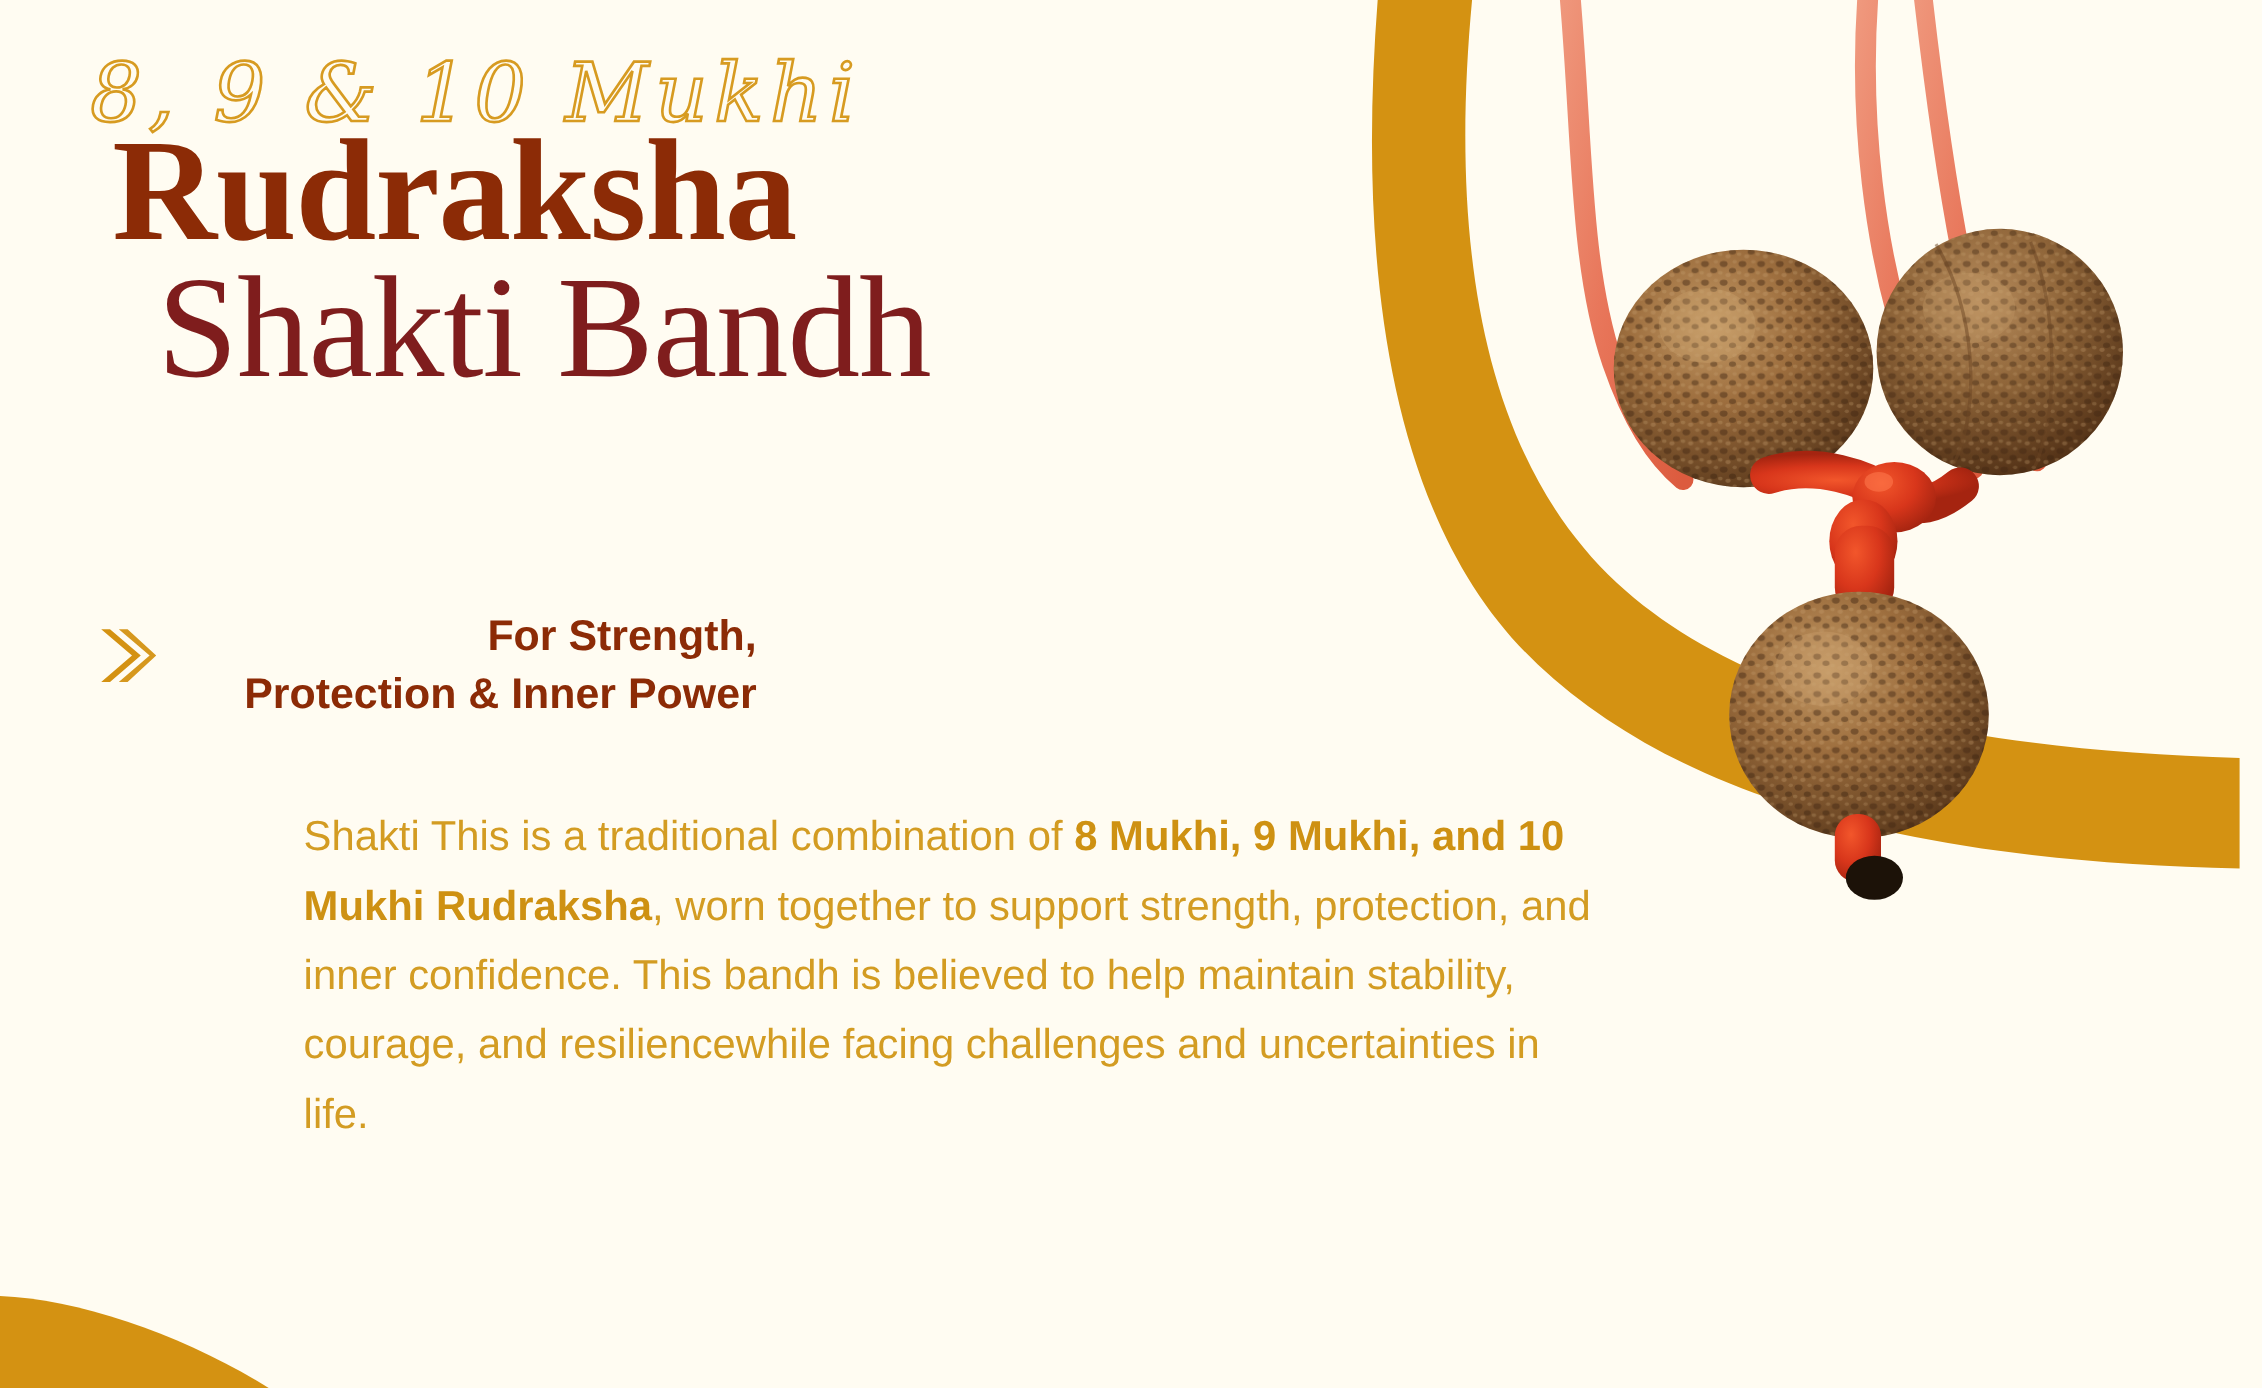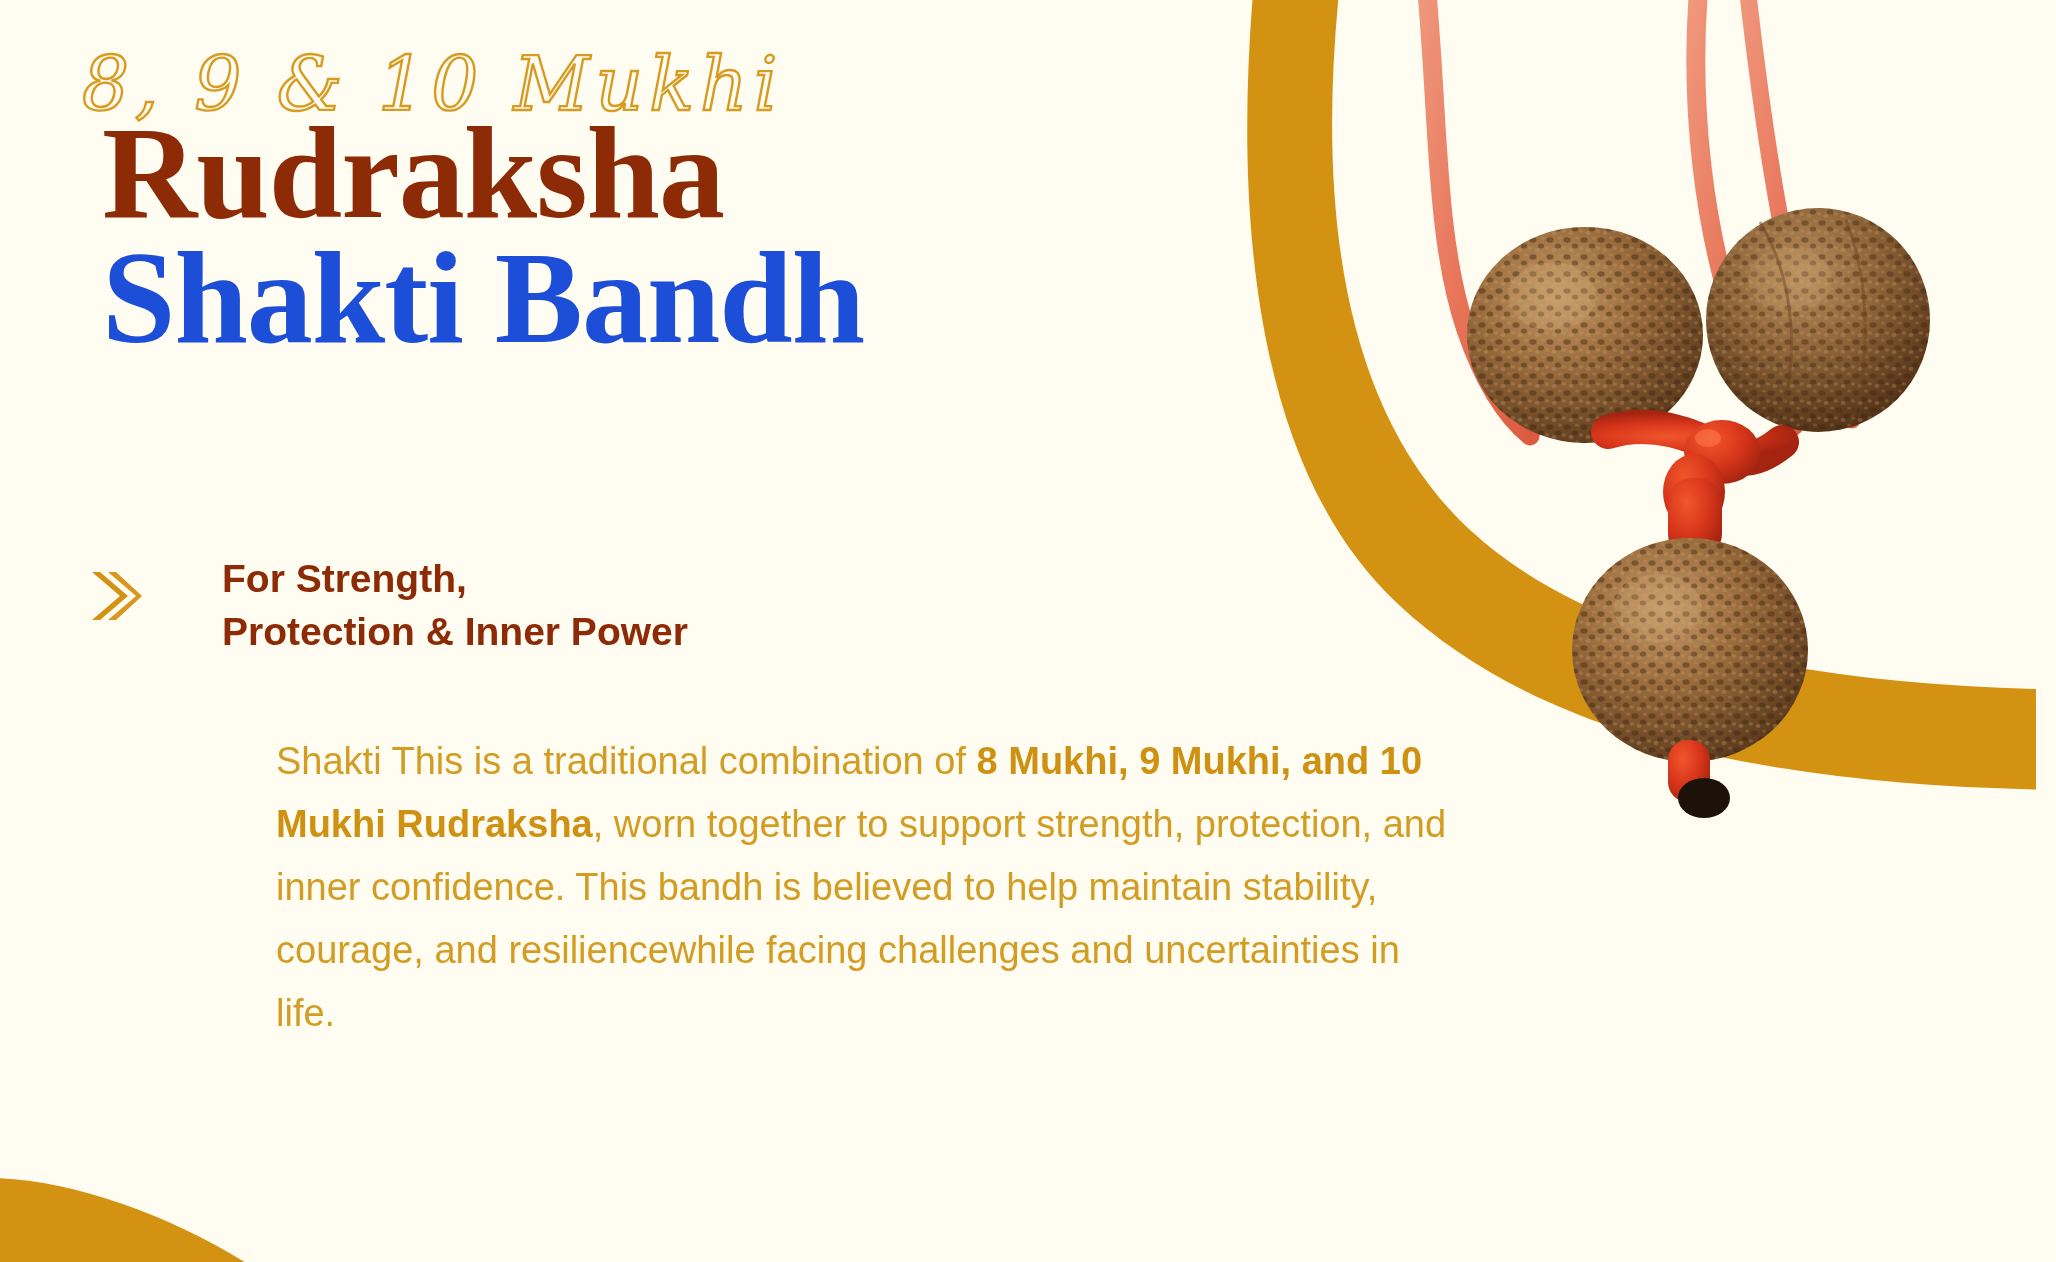--- a/index.html
+++ b/index.html
@@ -57,36 +57,38 @@
     font-weight:bold;
     font-size:132px;
     line-height:0.98;
     color:#8C2B06;
     letter-spacing:-1px;
     white-space:nowrap;
   }
 
   .title-line2 {
     font-family:"Liberation Serif", serif;
-    font-weight:bold;
+    font-weight:normal;
     font-size:132px;
     line-height:1.02;
-    color:#1d4ed8;
+    color:#7f1d1d;
     letter-spacing:-1px;
     white-space:nowrap;
     margin-top:-6px;
+    margin-left:41px;
   }
 
   
   .subtitle-row {
     position:absolute;
     left:0; top:552px;
     display:flex;
     align-items:flex-start;
     gap:0;
+    text-align:right;
   }
   .chevron-icon {
     width:56px; height:60px;
     flex:0 0 auto;
     margin-top:14px;
   }
   .chevron-icon svg { display:block; width:100%; height:100%; }
 
   .subtitle-text {
     margin-left:80px;

